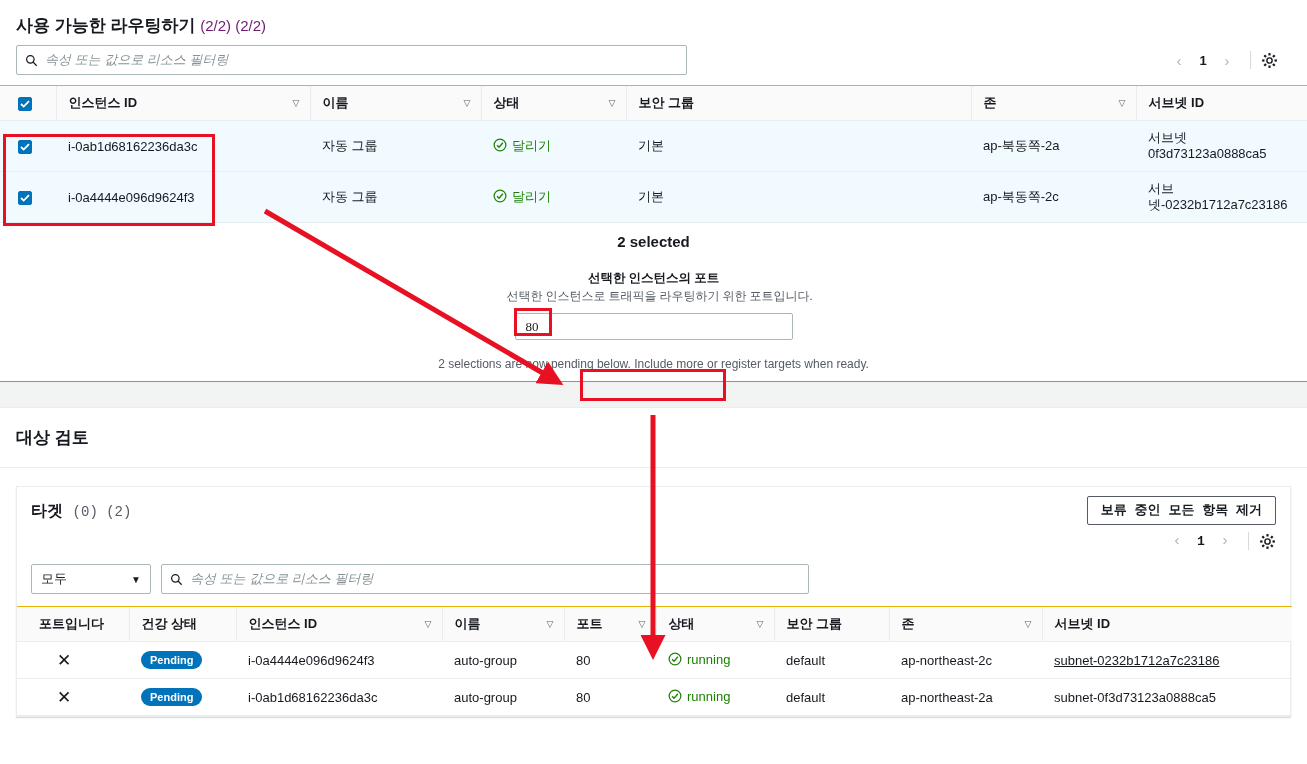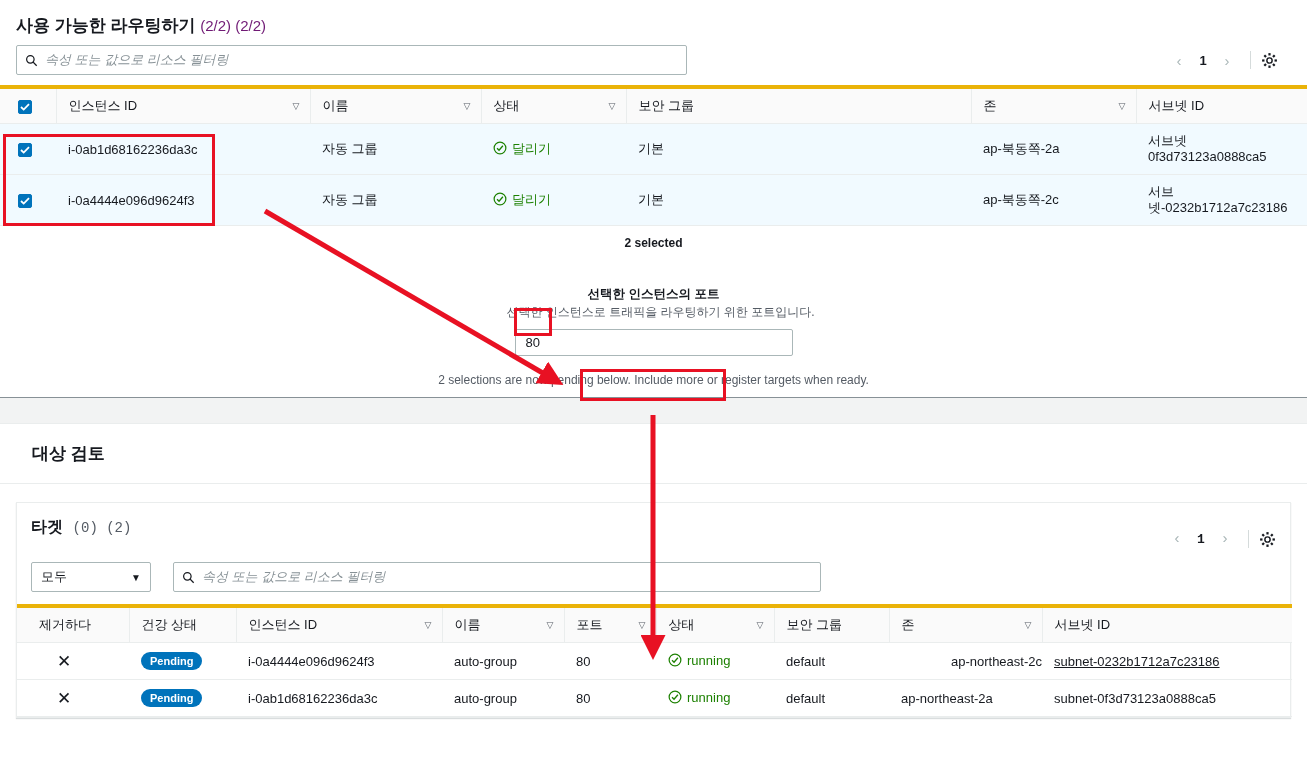--- a/index.html
+++ b/index.html
@@ -29,22 +29,22 @@
   
   .pagi { display:flex; align-items:center; gap:0px; }
   .pagi .arw { width:26px; height:26px; display:flex; align-items:center; justify-content:center; color:#aab7b8; font-size:15px; }
   .pagi .pgnum { min-width:22px; text-align:center; font-size:13px; font-weight:bold; color:#16191f; }
   .pagi .sep { width:1px; height:18px; background:#d5dbdb; margin:0 10px; }
   .gear { width:17px; height:17px; }
 
   
   table.grid { border-collapse:collapse; width:100%; table-layout:fixed; }
   table.grid th {
-    font-size:13px; font-weight:normal; color:#16191f; text-align:left;
-    padding:8px 0 8px 0; background:#fafafa; border-top:4px solid #eab308; border-bottom:1px solid #eaeded;
+    font-size:13px; font-weight:bold; color:#16191f; text-align:left;
+    padding:8px 0 8px 0; background:#fafafa; border-top:1px solid #eab308; border-bottom:1px solid #eaeded;
     vertical-align:middle; white-space:nowrap;
   }
   table.grid td {
     font-size:13px; color:#16191f; padding:9px 0; vertical-align:middle;
     border-bottom:1px solid #eaeded;
   }
   .colsep { border-left:1px solid #eaeded; }
   .thcell { display:flex; align-items:center; justify-content:space-between; padding:0 10px 0 12px; }
   .sortico { color:#545b64; font-size:9px; margin-left:6px; }
 
@@ -52,53 +52,53 @@
   .chk {
     width:14px; height:14px; background:#0073bb; border:1px solid #0073bb; border-radius:2px;
     display:inline-flex; align-items:center; justify-content:center;
   }
   .chk svg { display:block; }
   .okico { display:inline-block; vertical-align:-2px; margin-right:5px; }
   .okgreen { color:#1d8102; }
 
   
   .mid { text-align:center; padding-top:10px; }
-  .selcount { font-size:12px; font-weight:bold; color:#16191f; margin-bottom:36px; }
-  .formblock { width:278px; margin:16px auto; text-align:left; }
+  .selcount { font-size:15px; font-weight:bold; color:#16191f; margin-bottom:20px; }
+  .formblock { width:278px; margin:16px auto; text-align:left;font-family:Liberation Serif, serif; }
   .flabel { font-size:12.5px; font-weight:bold; color:#16191f; text-align:center; }
   .fdesc { font-size:12px; color:#545b64; margin-top:1px; white-space:nowrap; text-align:left; margin-left:-8px;}
   .finput {
     margin-top:8px; width:278px; height:27px; border:1px solid #aab7b8; border-radius:2px;
     background:#fff; display:flex; align-items:center; padding-left:10px; font-size:13px; color:#16191f;
   }
   .fhint { font-size:11.5px; color:#545b64; margin-top:4px; }
   .btn-include {
     display:inline-block; border:1px solid #545b64; background:#fff; border-radius:2px;
     font-size:13px; font-weight:bold; color:#16191f; padding:6px 16px; margin-top:18px;
   }
   .pendnote { font-size:12px; color:#545b64; margin-top:17px; }
 
   .divider { border-top:1px solid #879196; margin-top:10px; }
   .graystrip { height:26px; background:#f2f3f3; border-bottom:1px solid #eaeded; }
 
-  .sec2-title { font-size:17px; font-weight:bold; color:#16191f; padding:18px 16px 18px 32px; }
+  .sec2-title { font-size:17px; font-weight:bold; color:#16191f; padding:18px 16px 18px 16px; }
   .sec2-rule { border-top:1px solid #eaeded; }
 
   .card {
     margin:18px 16px 0 16px; border:1px solid #eaeded; background:#fff;
     box-shadow:0 1px 1px rgba(0,28,36,0.15);
   }
   .cardhead { display:flex; align-items:flex-start; justify-content:space-between; padding:14px 14px 0 14px;font-family:Liberation Mono, monospace; }
   .card-title { font-size:16px; font-weight:bold; color:#16191f; }
   .card-title .count { font-weight:normal; color:#545b64; font-size:14px; }
   .btn-outline {
     border:1px solid #545b64; background:#fff; border-radius:2px;
     font-size:13px; font-weight:bold; color:#16191f; padding:6px 13px; white-space:nowrap;
   }
-  .filterrow { display:flex; align-items:center; gap:22px; padding:10px 14px 12px 14px; }
+  .filterrow { display:flex; align-items:center; gap:10px; padding:10px 14px 12px 14px; }
   .select {
     width:120px; height:30px; border:1px solid #aab7b8; border-radius:2px; background:#fff;
     display:flex; align-items:center; justify-content:space-between; padding:0 9px; font-size:13px;
   }
   .caret { font-size:10px; color:#16191f; }
   .searchbox2 { flex:0 0 648px; }
 
   .badge {
     display:inline-block; background:#0073bb; color:#fff; font-size:11px; font-weight:bold;
     padding:2px 9px; border-radius:10px; line-height:14px;
@@ -273,20 +273,21 @@
   <div class="sec2-title">대상 검토</div>
   <div class="sec2-rule"></div>
 
   <div class="card">
     <div class="cardhead">
       <div class="card-title">
         <span>타겟</span>
         <span class="count">(0) (2)</span>
       </div>
       <div style="text-align:right;">
+        <span class="btn-outline">보류 중인 모든 항목 제거</span>
         <div class="pagi" style="justify-content:flex-end;margin-top:9px;">
           <div class="arw">‹</div>
           <div class="pgnum">1</div>
           <div class="arw">›</div>
           <div class="sep"></div>
           <svg class="gear" viewBox="0 0 20 20">
             <circle cx="10" cy="10" r="3.1" fill="none" stroke="#16191f" stroke-width="1.7"></circle>
             <g stroke="#16191f" stroke-width="2.6">
               <line x1="10" y1="1.3" x2="10" y2="4.1"></line>
                 <line x1="10" y1="15.9" x2="10" y2="18.7"></line>
@@ -325,21 +326,21 @@
         <col style="width:92px">
           <col style="width:118px">
           <col style="width:115px">
           <col style="width:153px">
           <col style="width:250px">
       </colgroup>
       <thead>
         <tr>
           <th>
               <div class="thcell" style="padding-left:22px;">
-                <span>제거하다</span>
+                <span>포트입니다</span>
               </div>
             </th>
           <th class="colsep">
               <div class="thcell">
                 <span>건강 상태</span>
               </div>
             </th>
           <th class="colsep">
               <div class="thcell">
                 <span>인스턴스 ID</span>
@@ -391,21 +392,21 @@
           <td style="padding-left:12px;">80</td>
           <td style="padding-left:12px;">
             <span class="okico">
               <svg width="14" height="14" viewBox="0 0 16 16">
                   <circle cx="8" cy="8" r="6.7" fill="none" stroke="#1d8102" stroke-width="1.4"></circle>
                   <polyline points="4.6,8.2 6.9,10.5 11.3,5.4" fill="none" stroke="#1d8102" stroke-width="1.5"></polyline>
                 </svg>
             </span><span class="okgreen">running</span>
           </td>
           <td style="padding-left:12px;">default</td>
-          <td style="padding-left:12px;text-align:right;">ap-northeast-2c</td>
+          <td style="padding-left:12px;">ap-northeast-2c</td>
           <td style="padding-left:12px;text-decoration:underline;">subnet-0232b1712a7c23186</td>
         </tr>
         <tr>
           <td style="padding-left:40px;"><span class="xmark">✕</span></td>
           <td style="padding-left:12px;"><span class="badge">Pending</span></td>
           <td style="padding-left:12px;">i-0ab1d68162236da3c</td>
           <td style="padding-left:12px;">auto-group</td>
           <td style="padding-left:12px;">80</td>
           <td style="padding-left:12px;">
             <span class="okico">

